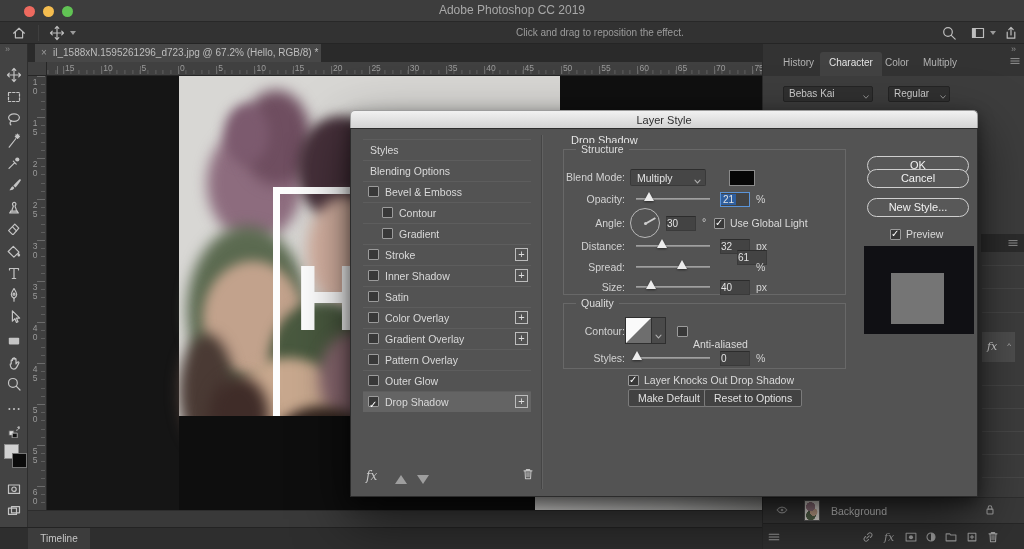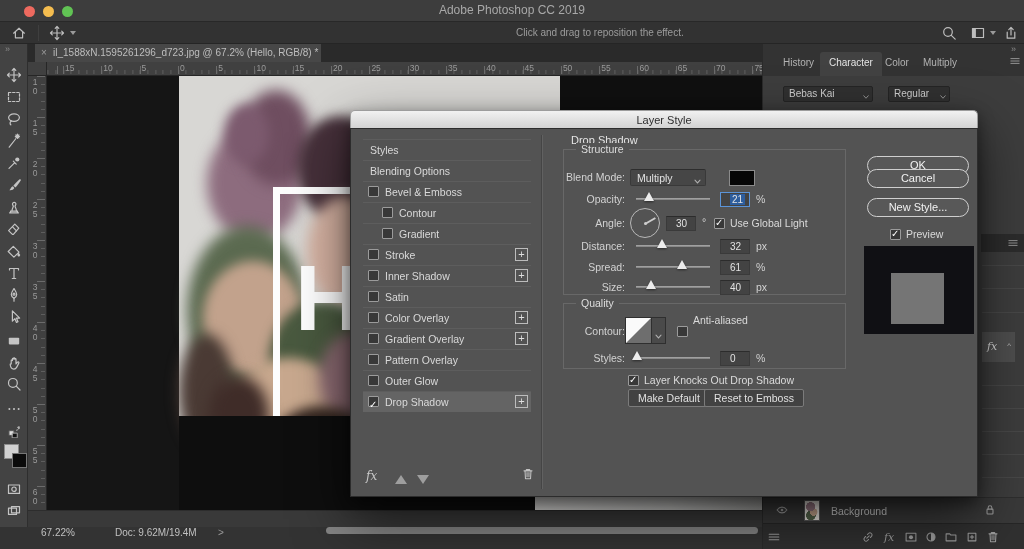--- a/index.html
+++ b/index.html
@@ -126,21 +126,21 @@
     border:1px solid #393939; border-top-color:#2d2d2d; border-radius:2px; font-size:10.5px; line-height:16px;
     padding-left:6px; color:#e2e2e2; }
   .dropdown .fchev { position:absolute; right:3px; top:4px; width:9px; height:9px; color:#b0b0b0; }
   .swatch { position:absolute; left:165px; width:26px; height:16px; border:1px solid #8b8b8b; }
   .slider { position:absolute; left:72px; width:74px; height:12px; }
   .slider .track { position:absolute; left:0; right:0; top:7px; height:2px; background:linear-gradient(#ababab,#7e7e7e); }
   .slider .thumb { position:absolute; top:1px; width:0; height:0; margin-left:-5px;
     border-left:5px solid transparent; border-right:5px solid transparent; border-bottom:9px solid #ececec;
     filter:drop-shadow(0 1px 1px rgba(0,0,0,.5)); }
   .vbox { position:absolute; left:156px; width:30px; height:15px; background:#434343; border:1px solid #3a3a3a;
-    border-top-color:#2c2c2c; font-size:10px; line-height:13px; color:#e2e2e2; padding-left:9px; }
+    border-top-color:#2c2c2c; font-size:10px; line-height:13px; color:#e2e2e2; padding-left:0; }
   .vbox.focus { border:1px solid #5b94d8; }
   .vbox .sel { background:#2e5e9e; padding:0 2px; }
   .unit { position:absolute; left:192px; font-size:10.5px; color:#d2d2d2; }
   #angle-dial { position:absolute; left:66px; top:58px; width:30px; height:30px; border:1.5px solid #b8b8b8; border-radius:50%; }
   #angle-needle { position:absolute; left:50%; top:50%; width:12px; height:2px; background:#cdcdcd;
     transform-origin:0 50%; transform:rotate(-30deg); }
   #angle-dot { position:absolute; left:13px; top:13px; width:3px; height:3px; border-radius:50%; background:#cdcdcd; }
   .cklabel { position:absolute; font-size:10.5px; color:#dadada; }
   #contour-thumb { position:absolute; left:61px; top:13px; width:27px; height:27px; background:#6e6e6e;
     border:1px solid #2f2f2f; }
@@ -398,20 +398,23 @@
     </div>
   </div>
 
   <div class="abs" id="statusbar">
     <span style="left:13px;">67.22%</span>
     <span style="left:87px;">Doc: 9.62M/19.4M</span>
     <span style="left:190px;color:#9a9a9a;">&gt;</span>
     <span id="hscroll"></span>
   </div>
 
+  <div class="abs" id="timelinebar">
+    <div id="timeline-tab">Timeline</div>
+  </div>
 
   <div class="abs" id="rightpanel">
     <div id="rp-tabsrow">
       <span class="rp-tab" style="left:20px;">History</span>
       <span class="rp-tab active" style="left:57px;">Character</span>
       <span class="rp-tab" style="left:122px;">Color</span>
       <span class="rp-tab" style="left:160px;">Multiply</span>
       <span class="micon" style="left:246px; top:11px; width:12px; height:12px;">
           <svg viewBox="0 0 16 16" fill="none" stroke="currentColor" stroke-width="1.2" stroke-linecap="round" stroke-linejoin="round">
             <path d="M2.5 4.8h11M2.5 8h11M2.5 11.2h11"></path>
@@ -627,21 +630,21 @@
         <div class="vbox" style="top:89px;">
           <span>32</span>
         </div>
         <span class="unit" style="top:90px;">px</span>
 
         <span class="srow-label" style="top:111px;">Spread:</span>
         <div class="slider" style="top:109px;">
           <i class="track"></i>
             <b class="thumb" style="left: 62%;"></b>
         </div>
-        <div class="vbox" style="top:110px;">
+        <div class="vbox" style="top:100px;margin-left:17px;">
           <span>61</span>
         </div>
         <span class="unit" style="top:111px;">%</span>
 
         <span class="srow-label" style="top:131px;">Size:</span>
         <div class="slider" style="top:129px;">
           <i class="track"></i>
             <b class="thumb" style="left: 20%;"></b>
         </div>
         <div class="vbox" style="top:130px;">
@@ -655,37 +658,37 @@
         <span class="srow-label" style="top:21px;">Contour:</span>
         <div id="contour-thumb">
             <i class="tri"></i>
           </div>
         <div id="contour-chev">
           <span class="fchev"><svg viewBox="0 0 16 16" fill="none" stroke="currentColor" stroke-width="1.8" stroke-linecap="round">
                 <path d="M3.5 5.5 8 10.5l4.5-5"></path>
               </svg></span>
         </div>
         <span class="cb" style="left:113px; top:22px;"></span>
-        <span class="cklabel" style="left:129px; top:10px;">Anti-aliased</span>
+        <span class="cklabel" style="left:129px; top:34px;">Anti-aliased</span>
 
         <span class="srow-label" style="top:48px;">Styles:</span>
         <div class="slider" style="top:46px;">
           <i class="track"></i>
             <b class="thumb" style="left: 2%;"></b>
         </div>
         <div class="vbox" style="top:47px;">
           <span>0</span>
         </div>
         <span class="unit" style="top:48px;">%</span>
       </div>
 
       <span class="cb on" style="position:absolute; left:277px; top:246px;"></span>
       <span class="cklabel" style="left:293px; top:245px;">Layer Knocks Out Drop Shadow</span>
       <button class="pushbtn" style="left:277px; top:260px;">Make Default</button>
-      <button class="pushbtn" style="left:353px; top:260px;">Reset to Emboss</button>
+      <button class="pushbtn" style="left:353px; top:260px;">Reset to Options</button>
 
       <button class="pillbtn" style="top:11px;margin-top:16px;">OK</button>
       <button class="pillbtn" style="top:40px;">Cancel</button>
       <button class="pillbtn" style="top:69px;">New Style...</button>
       <span class="cb on" style="position:absolute; left:539px; top:100px;"></span>
       <span class="cklabel" style="left:555px; top:99px;">Preview</span>
       <div id="preview-thumb">
           <div class="inner"></div>
         </div>
     </div>

